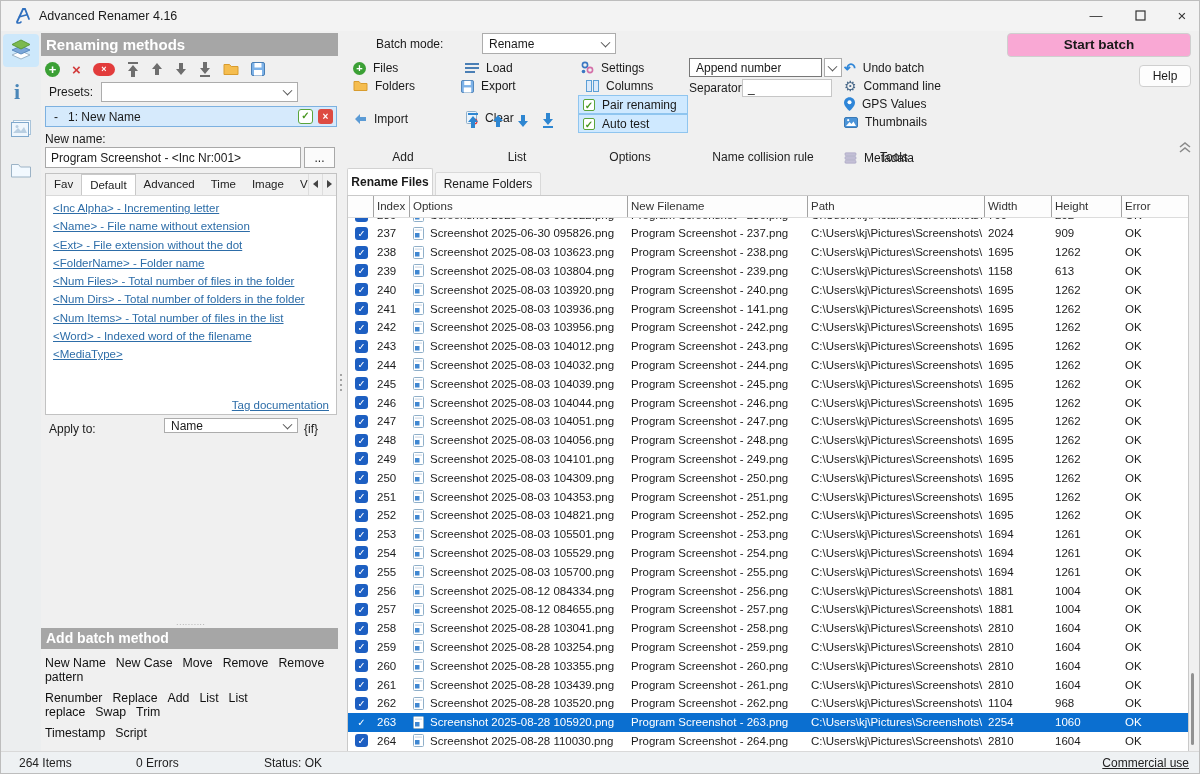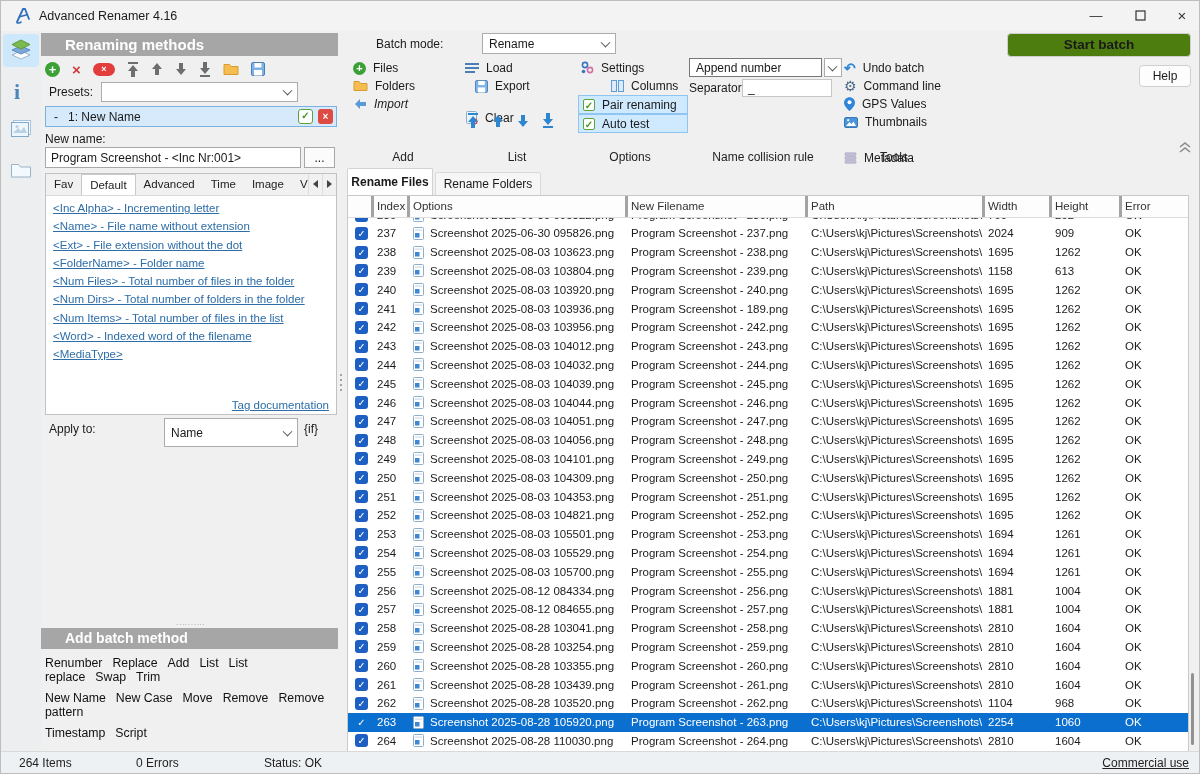--- a/index.html
+++ b/index.html
@@ -13,21 +13,21 @@
   #titlebar{position:absolute;left:0;top:0;width:1200px;height:30px;background:#f3f3f3;}
   #title-text{position:absolute;left:38px;top:8px;font-size:12.5px;color:#1b1b1b;}
   .winbtn{position:absolute;top:4px;width:34px;height:22px;text-align:center;line-height:22px;font-size:13px;color:#333;}
 
   
   #rail{position:absolute;left:0;top:30px;width:40px;height:720px;background:#eceeef;}
   #rail-sel{position:absolute;left:2px;top:3px;width:36px;height:33px;background:#cde8fb;border-radius:4px;}
 
   
   .panel-header{position:absolute;background:#a6a6a6;color:#fff;font-weight:bold;
-                font-size:15px;line-height:23px;padding-left:24px;box-sizing:border-box;}
+                font-size:15px;line-height:23px;padding-left:5px;box-sizing:border-box;}
 
   
   .ic{display:inline-flex;align-items:center;justify-content:center;}
   .plus-circle{width:15px;height:15px;border-radius:50%;background:#3ba035;color:#fff;
                font-weight:bold;font-size:13px;line-height:15px;}
   .red-x{color:#d23b3b;font-weight:bold;font-size:15px;}
   .red-pill{width:22px;height:13px;border-radius:7px;background:#e23c3c;color:#fff;
             font-size:9px;font-weight:bold;line-height:13px;}
   .gchk{width:12px;height:12px;background:#fff;border:1.5px solid #5aa43c;border-radius:2px;
         color:#47961f;font-size:10px;font-weight:bold;line-height:11px;text-align:center;box-sizing:border-box;}
@@ -67,41 +67,41 @@
   .abm-row{margin:7px 0 0 4px;font-size:12.3px;color:#111;}
   .abm-link{margin-right:10px;}
 
   
   .tbtn{position:absolute;display:flex;align-items:center;gap:7px;height:16px;font-size:12px;}
   .hl{background:#cfe9ff;border:1px solid #8fc5ef;box-sizing:border-box;padding:0 5px 0 4px;}
   .seclabel{position:absolute;transform:translateX(-50%);font-size:12px;color:#222;}
   .blue-ic{color:#2f86d8;font-weight:bold;}
 
   
-  #start-batch{position:absolute;left:1006px;top:32px;width:182px;height:22px;background:#4d7c0f;
+  #start-batch{position:absolute;left:1006px;top:32px;width:182px;height:22px;background:#f9a8d4;
                border:1px solid #cfcfcf;border-radius:4px;text-align:center;line-height:22px;
                font-weight:bold;font-size:13.5px;}
   #help-btn{position:absolute;left:1138px;top:64px;width:50px;height:20px;background:#fdfdfd;
             border:1px solid #cfcfcf;border-radius:4px;text-align:center;line-height:20px;}
 
   
   #tab-files{position:absolute;left:346px;top:167px;width:86px;height:28px;background:#fff;
              border:1px solid #d2d2d2;border-bottom:none;box-sizing:border-box;text-align:center;
              line-height:27px;font-weight:bold;font-size:12px;border-radius:2px 2px 0 0;}
   #tab-folders{position:absolute;left:434px;top:171px;width:106px;height:24px;background:#f6f6f6;
                border:1px solid #d9d9d9;box-sizing:border-box;text-align:center;line-height:23px;
                font-size:12px;border-radius:2px 2px 0 0;}
 
   
   #table{position:absolute;left:346px;top:194px;width:842px;height:556px;background:#fff;
          border:1px solid #c9c9c9;border-bottom:none;box-sizing:border-box;overflow:hidden;}
   .tgrid{display:grid;grid-template-columns:26px 36px 218px 180px 177px 67px 70px 1fr;}
   #thead{height:22px;background:#fdfdfd;border-bottom:1px solid #dcdcdc;box-sizing:border-box;}
   #thead .hcell{font-size:11.5px;color:#333;line-height:21px;padding-left:3px;
-                border-right:3px solid #a3a3a3;white-space:nowrap;overflow:hidden;}
+                border-right:1px solid #a3a3a3;white-space:nowrap;overflow:hidden;}
   .trow{height:18.8px;align-items:center;font-size:11.5px;color:#1c1c1c;}
   .trow.sel{background:#0b6fd0;color:#fff;}
   .cell{white-space:nowrap;overflow:hidden;padding-left:3px;}
   .c-cb{display:flex;justify-content:flex-start;padding-left:7px;}
   .cb{width:13px;height:13px;background:#1d5fc2;border-radius:3px;color:#fff;font-size:9.5px;
       line-height:13px;text-align:center;}
   .cb.sel{background:transparent;font-size:10px;}
   .c-fn{display:flex;align-items:center;gap:6px;}
   .ficon{display:inline-flex;flex:0 0 auto;}
   .partial-wrap{height:6px;overflow:hidden;}
@@ -254,38 +254,38 @@
         <a class="tag-link">&lt;Num Files&gt; - Total number of files in the folder</a>
         <a class="tag-link">&lt;Num Dirs&gt; - Total number of folders in the folder</a>
         <a class="tag-link">&lt;Num Items&gt; - Total number of files in the list</a>
         <a class="tag-link">&lt;Word&gt; - Indexed word of the filename</a>
         <a class="tag-link">&lt;MediaType&gt;</a>
       </div>
     <span id="tag-doc">Tag documentation</span>
   </div>
 
   <span class="abs" style="left:48px;top:421px;">Apply to:</span>
-  <div class="combo" style="left:163px;top:417px;width:134px;height:29px;">
+  <div class="combo" style="left:163px;top:417px;width:134px;height:15px;">
     <span class="nowrap">Name</span>
     <span class="chev"></span>
   </div>
   <span class="abs" style="left:303px;top:421px;">{if}</span>
 
   <div id="splitter">
     <div class="dot"></div>
       <div class="dot"></div>
       <div class="dot"></div>
       <div class="dot"></div>
   </div>
 
   <div class="abs" style="left:150px;top:618px;width:80px;text-align:center;color:#888;font-size:7px;letter-spacing:1px;">..........</div>
   <div class="panel-header" style="left:40px;top:627px;width:297px;height:21px;font-size:14px;line-height:21px;">Add batch method</div>
   <div class="abs" style="left:40px;top:648px;width:297px;" id="abm-rows">
+      <div class="abm-row"><span class="abm-link">New Name</span><span class="abm-link">New Case</span><span class="abm-link">Move</span><span class="abm-link">Remove</span><span class="abm-link">Remove pattern</span></div>
       <div class="abm-row"><span class="abm-link">Renumber</span><span class="abm-link">Replace</span><span class="abm-link">Add</span><span class="abm-link">List</span><span class="abm-link">List replace</span><span class="abm-link">Swap</span><span class="abm-link">Trim</span></div>
-      <div class="abm-row"><span class="abm-link">New Name</span><span class="abm-link">New Case</span><span class="abm-link">Move</span><span class="abm-link">Remove</span><span class="abm-link">Remove pattern</span></div>
       <div class="abm-row"><span class="abm-link">Timestamp</span><span class="abm-link">Script</span></div>
     </div>
 
   <span class="abs" style="left:375px;top:36px;">Batch mode:</span>
   <div class="combo" style="left:481px;top:32px;width:134px;height:21px;">
     <span>Rename</span>
     <span class="chev"></span>
   </div>
 
   <div class="tbtn" style="left:352px;top:59px;">
@@ -293,42 +293,42 @@
     <span>Files</span>
   </div>
   <div class="tbtn" style="left:352px;top:77px;">
     <span class="ic">
       <svg width="15" height="12" viewBox="0 0 15 12">
           <path d="M1 1.5 h5 l1.7 2 h6.3 v7 h-13 z" fill="#f5bd4f" stroke="#d89c2e"></path>
         </svg>
       </span>
     <span>Folders</span>
   </div>
-  <div class="tbtn" style="left:352px;top:95px;font-style:italic;">
+  <div class="tbtn" style="left:352px;top:110px;">
     <span class="ic">
       <svg width="14" height="12" viewBox="0 0 14 12">
           <path d="M7 1 L2 6 L7 11 V8 H13 V4 H7 Z" fill="#5b9bd5"></path>
         </svg>
       </span>
     <span>Import</span>
   </div>
 
   <div class="tbtn" style="left:464px;top:59px;">
     <span class="ic">
       <svg width="14" height="12" viewBox="0 0 14 12">
           <g fill="#4a7fb5">
             <rect x="0" y="1" width="14" height="2"></rect>
             <rect x="0" y="5" width="14" height="2"></rect>
             <rect x="0" y="9" width="10" height="2"></rect>
           </g>
         </svg>
       </span>
     <span>Load</span>
   </div>
-  <div class="tbtn" style="left:474px;top:77px;">
+  <div class="tbtn" style="left:460px;top:77px;">
     <span class="ic">
       <svg width="13" height="13" viewBox="0 0 14 14">
           <rect x="0.5" y="0.5" width="13" height="13" rx="1.5" fill="#7db2e8" stroke="#4a7fb5"></rect>
           <rect x="3.5" y="1" width="7" height="4.5" fill="#fff"></rect>
           <rect x="3" y="8" width="8" height="5.5" fill="#fff"></rect>
         </svg>
       </span>
     <span>Export</span>
   </div>
   <div class="tbtn" style="left:464px;top:109px;">
@@ -369,21 +369,21 @@
   <div class="tbtn" style="left:579px;top:59px;">
     <span class="ic">
       <svg width="14" height="14" viewBox="0 0 14 14">
           <circle cx="5" cy="4" r="2.6" fill="none" stroke="#3a78c2" stroke-width="1.6"></circle>
           <circle cx="10" cy="9" r="2.6" fill="none" stroke="#d46fa8" stroke-width="1.6"></circle>
           <circle cx="3.5" cy="10.5" r="1.8" fill="#3a78c2"></circle>
         </svg>
       </span>
     <span>Settings</span>
   </div>
-  <div class="tbtn" style="left:610px;top:77px;">
+  <div class="tbtn" style="left:585px;top:77px;">
     <span class="ic">
       <svg width="13" height="12" viewBox="0 0 13 12">
           <rect x="0.5" y="0.5" width="5" height="11" fill="#dceafa" stroke="#5c9fd6"></rect>
           <rect x="7.5" y="0.5" width="5" height="11" fill="#dceafa" stroke="#5c9fd6"></rect>
         </svg>
       </span>
     <span>Columns</span>
   </div>
   <div class="tbtn hl" style="left:577px;top:94px;width:110px;height:19px;">
     <span class="gchk">✓</span>
@@ -590,21 +590,21 @@
           <div class="cell c-fn">
             <span class="ficon">
               <svg width="11" height="13" viewBox="0 0 11 13">
                 <rect x="0.5" y="0.5" width="10" height="12" rx="1" fill="#fff" stroke="#8fafc9"></rect>
                 <rect x="2" y="2.5" width="7" height="1.2" fill="#cfdbe8"></rect>
                 <rect x="2" y="6" width="4.5" height="4.5" fill="#3f87d2"></rect>
               </svg>
             </span>
             <span class="nowrap">Screenshot 2025-08-03 103936.png</span>
           </div>
-          <div class="cell c-nf">Program Screenshot - 189.png</div>
+          <div class="cell c-nf">Program Screenshot - 141.png</div>
           <div class="cell c-path">C:\Users\kj\Pictures\Screenshots\</div>
           <div class="cell c-w">1695</div>
           <div class="cell c-h">1262</div>
           <div class="cell c-e">OK</div>
         </div>
         <div class="trow tgrid">
           <div class="cell c-cb">
             <span class="cb">✓</span>
           </div>
           <div class="cell c-idx">242</div>

